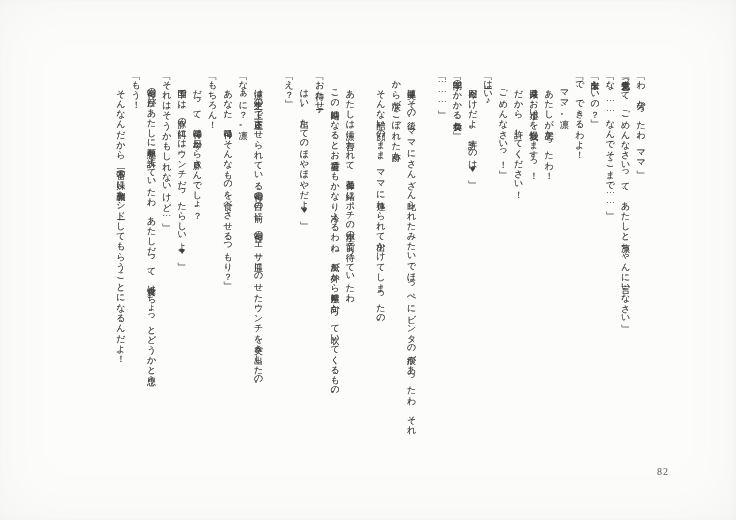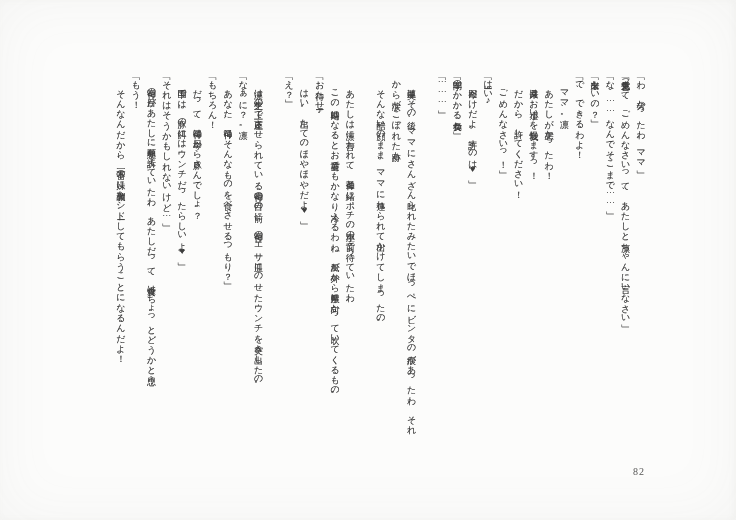--- a/index.html
+++ b/index.html
@@ -39,21 +39,21 @@
   }
   .text-block p.indent {
     text-indent: 9px;
   }
   .text-block p.tight {
     letter-spacing: -0.25px;
   }
   .page-number {
     position: absolute;
     top: 466px;
-    left: 633px;
+    left: 657px;
     font-size: 10px;
     letter-spacing: 1px;
     color: #555;
     font-family: "Liberation Serif", "DejaVu Serif", serif;
   }
 </style>
 </head>
 <body>
 
 <div class="page">

